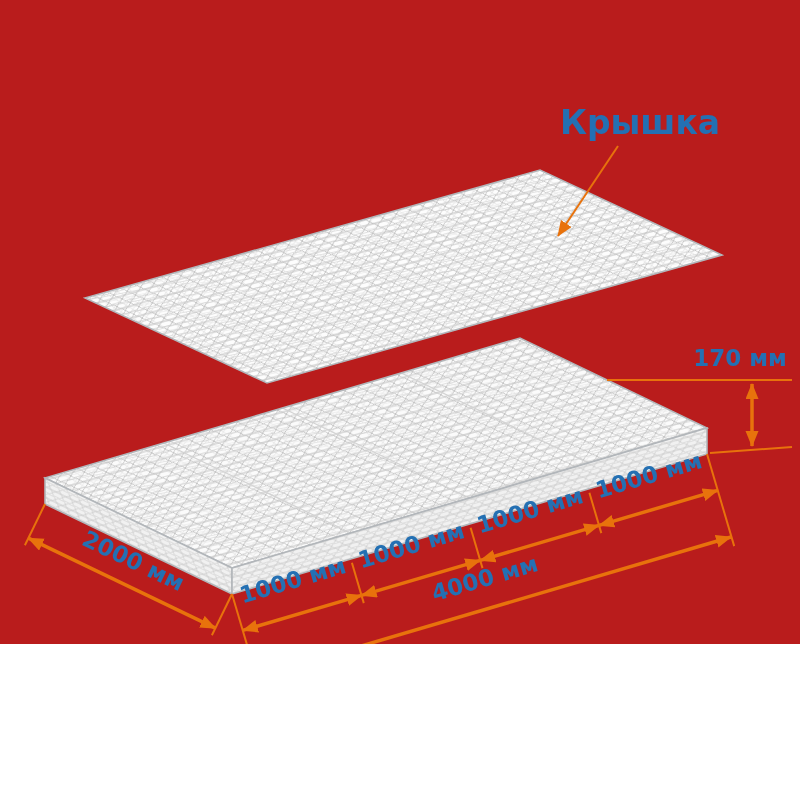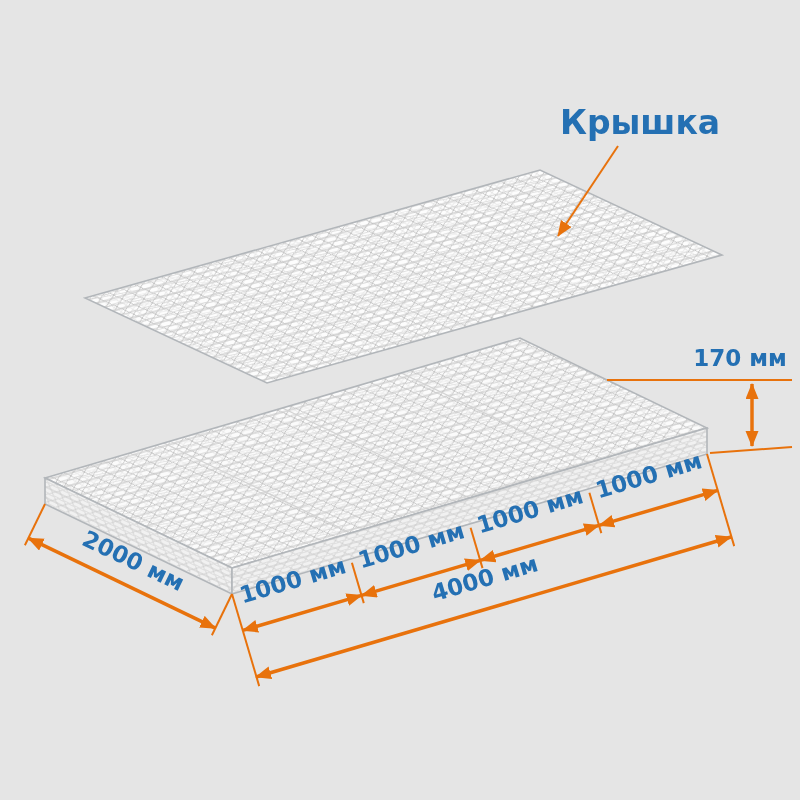--- a/index.html
+++ b/index.html
@@ -1,17 +1,17 @@
 <!DOCTYPE html>
 <html><head>
 <meta charset="utf-8">
 <title>Diagram</title>
 <style>
   html,body { margin:0; padding:0; background:#ffffff; }
-  .stage { width:800px; height:800px; position:relative; background:#e5e5e5; overflow:hidden; }
+  .stage { width:800px; height:644px; position:relative; background:#b91c1c; overflow:hidden; }
   svg { display:block; }
   .wire   { fill:none; stroke:#c6c6c6; stroke-width:1; }
   .face-edge { stroke:#b2b6ba; stroke-width:1.6; fill:none; }
   .dim    { stroke:#e8720c; stroke-width:3.5; fill:none; }
   .ext    { stroke:#e8720c; stroke-width:2;   fill:none; }
   .diaphragm { stroke:#d3d3d3; stroke-width:1.3; fill:none; }
   .dimtext {
     fill:#2470b3;
     font-family:"DejaVu Sans", sans-serif;
     font-weight:bold;

